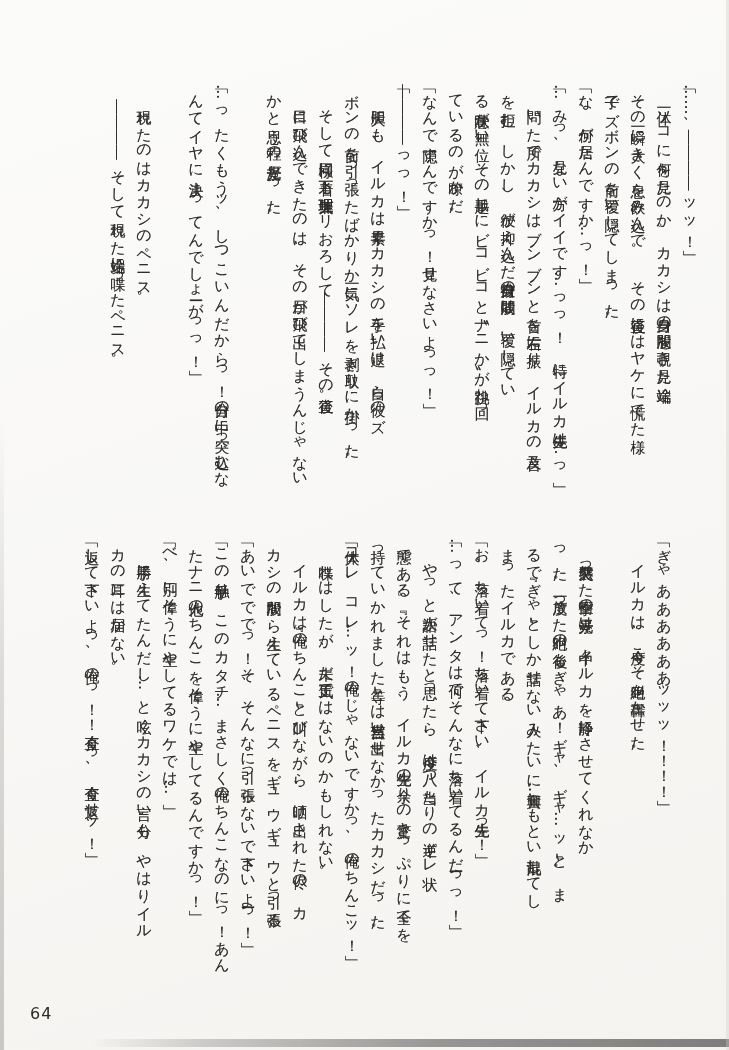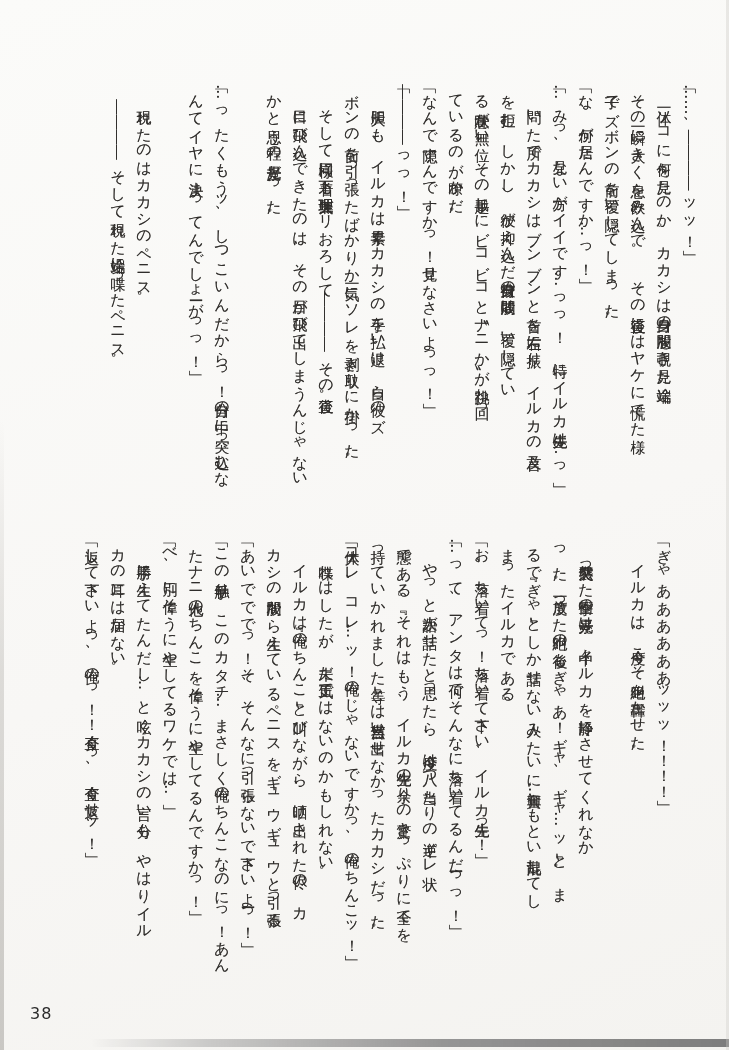--- a/index.html
+++ b/index.html
@@ -138,19 +138,19 @@
       <p>カシの股間から生えているペニスをギュウギュウと引っ張る。</p>
       <p>「あいでででっ！そ、そんなに引っ張らないで下さいよーっ！」</p>
       <p>「この手触り、このカタチ…まさしく俺のちんこなのにっ！あん</p>
       <p>たナニ他人のちんこを偉そうに生やしてるんですかっ！」</p>
       <p>「べ、別に偉そうに生やしてるワケでは…」</p>
       <p>　勝手に生えてたんだし…と呟くカカシの言い分も、やはりイル</p>
       <p>カの耳には届かない。</p>
       <p>「返して下さいよっ、俺のっ！！今直ぐっ、今直ぐ返せッ！」</p>
     </div>
 
-  <div id="page-number">38</div>
+  <div id="page-number">64</div>
 
   <div id="scan-edge-bottom"></div>
   <div id="scan-edge-left"></div>
   <div id="scan-edge-right"></div>
 
 </div>
 
 </body></html>

